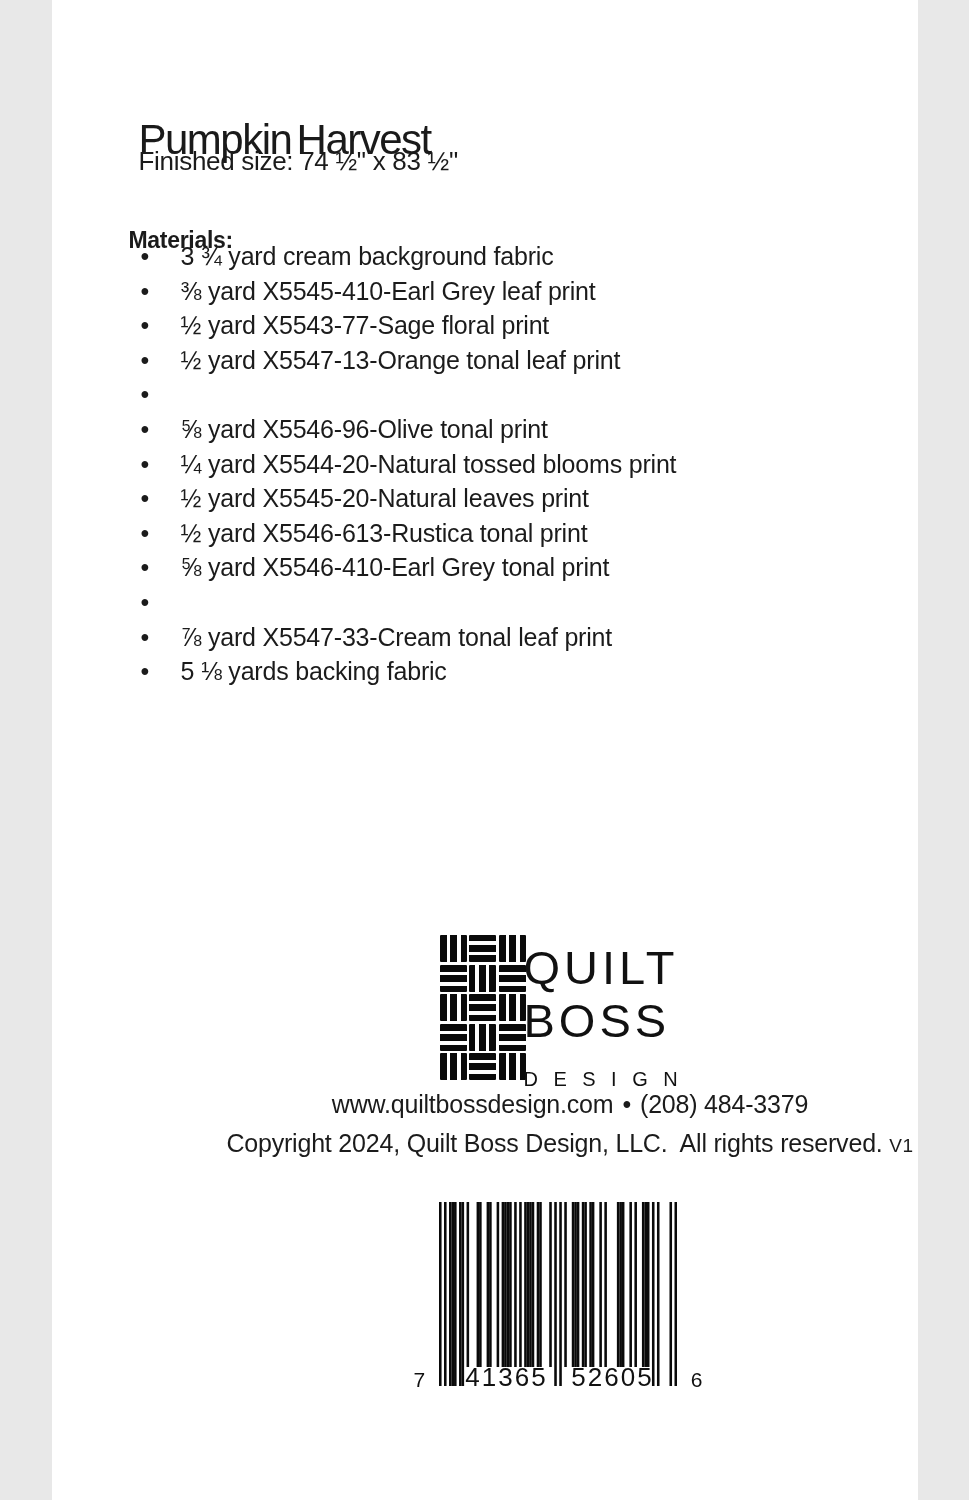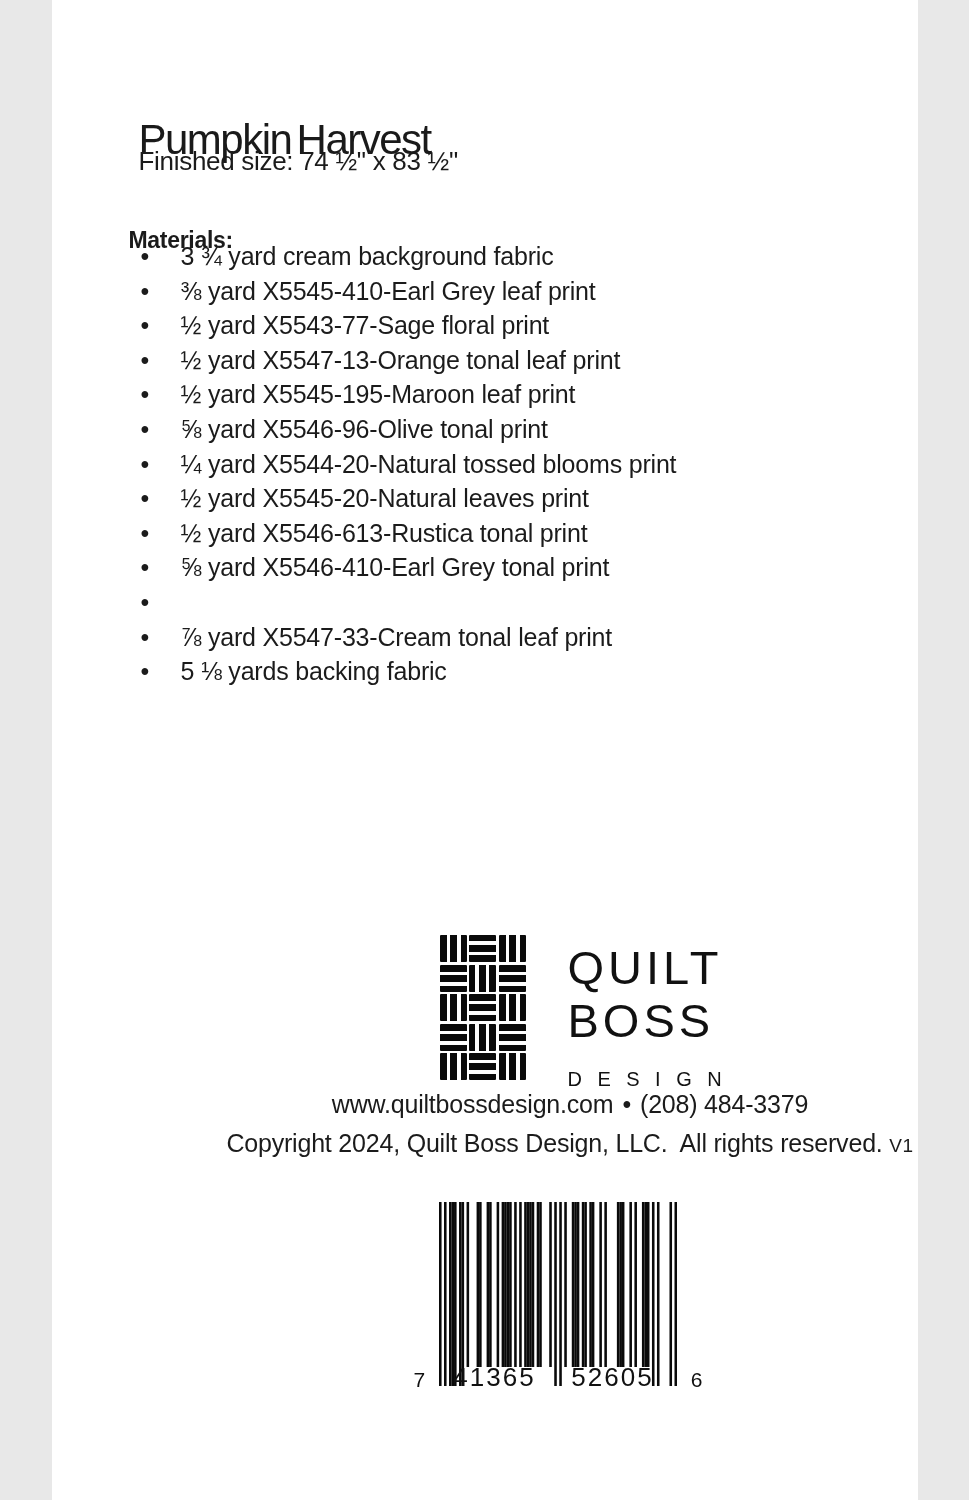--- a/index.html
+++ b/index.html
@@ -44,21 +44,21 @@
   .logo-icon{
     position:absolute;left:388px;top:935px;
     display:grid;
     grid-template-columns:repeat(3,27px);
     grid-auto-rows:27px;
     gap:2.5px;
   }
   .cell{width:27px;height:27px;border-radius:1px;}
   .cell.v{background:repeating-linear-gradient(90deg,#0a0a0a 0 6.5px,transparent 6.5px 10.25px);}
   .cell.h{background:repeating-linear-gradient(180deg,#0a0a0a 0 6.5px,transparent 6.5px 10.25px);}
-  .logo-text{position:absolute;left:516px;top:941px;color:#111;}
+  .logo-text{position:absolute;left:472px;top:941px;color:#111;}
   .logo-word{
     font-size:47px;font-weight:400;letter-spacing:4px;line-height:53px;
     white-space:nowrap;
   }
   .logo-design{
     font-size:20px;font-weight:400;letter-spacing:15.5px;line-height:24px;
     margin-top:20px;white-space:nowrap;
   }
   
   .contact-line,.copyright-line{
@@ -70,21 +70,21 @@
   .copyright-line{top:1121px;margin-top:8px;}
   .sep{margin:0 9px;}
   .version{font-size:19px;text-transform:uppercase;letter-spacing:0.5px;}
   
   .barcode{position:absolute;left:387px;top:1202px;width:238px;height:192px;}
   .bars{position:absolute;left:0;top:0;}
   .bc-group{
     position:absolute;top:160px;width:88px;text-align:center;
     font-size:26px;letter-spacing:2px;color:#111;
   }
-  .bc-g1{left:12px;}
+  .bc-g1{left:24px;}
   .bc-g2{left:130px;}
   .bc-digit{
     position:absolute;top:166px;font-size:21px;color:#111;
   }
   .bc-left{left:-25px;}
   .bc-right{right:-26px;}
 </style>
 </head>
 <body>
 
@@ -112,21 +112,20 @@
         <span class="mat-text">½ yard X5543-77-Sage floral print</span>
       </li>
 
       <li class="mat-item">
         <span class="bullet">•</span>
         <span class="mat-text">½ yard X5547-13-Orange tonal leaf print</span>
       </li>
 
       <li class="mat-item">
         <span class="bullet">•</span>
-        <span class="mat-text">½ yard X5545-195-Maroon leaf print</span>
       </li>
 
       <li class="mat-item">
         <span class="bullet">•</span>
         <span class="mat-text">⅝ yard X5546-96-Olive tonal print</span>
       </li>
 
       <li class="mat-item">
         <span class="bullet">•</span>
         <span class="mat-text">¼ yard X5544-20-Natural tossed blooms print</span>

